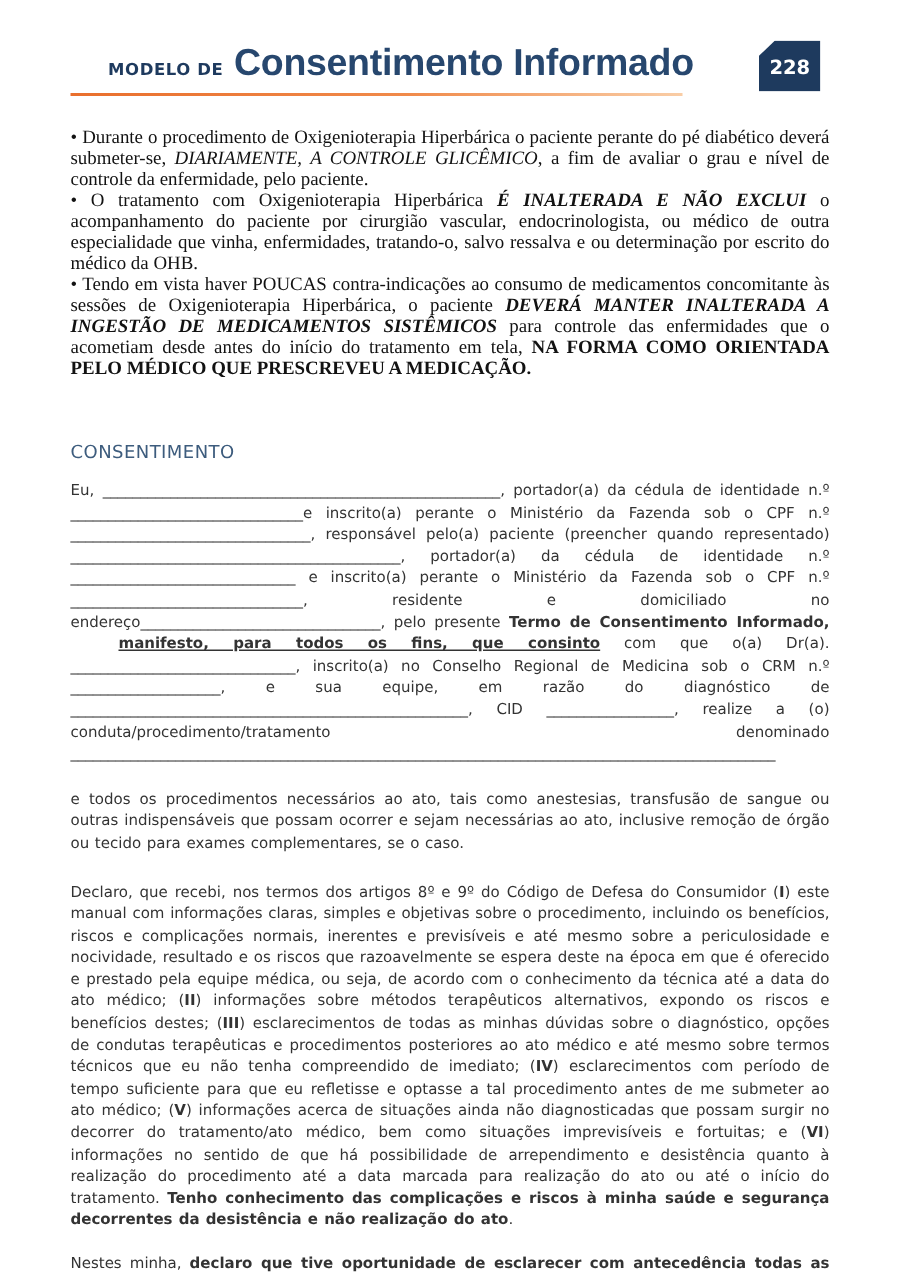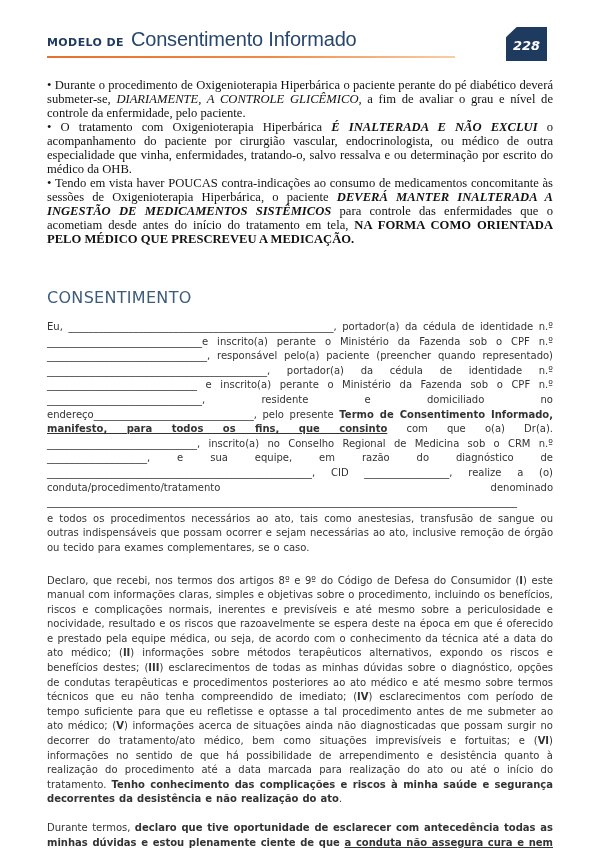--- a/index.html
+++ b/index.html
@@ -10,47 +10,47 @@
     --serif-ink:#121212;
     --sans-ink:#333333;
   }
   *{margin:0;padding:0;box-sizing:border-box;}
   html,body{background:#ffffff;}
   body{width:600px;height:848px;overflow:hidden;font-family:"Liberation Sans",sans-serif;}
   .page{width:600px;height:848px;padding:28px 47px 0 47px;position:relative;background:#fff;}
 
   
   .hdr{position:relative;margin-bottom:20px;}
-  .title-row{display:flex;align-items:baseline;gap:7px;}
+  .title-row{display:flex;align-items:baseline;gap:7px;margin-left:25px;}
   .kicker{font-family:"DejaVu Sans",sans-serif;font-size:11px;font-weight:bold;color:var(--navy);letter-spacing:.4px;}
-  .title{font-family:"Liberation Sans",sans-serif;font-size:20px;font-weight:400;color:var(--title);letter-spacing:-.2px;}
+  .title{font-family:"Liberation Sans",sans-serif;font-size:25px;font-weight:700;color:var(--title);letter-spacing:-.2px;}
   .rule{height:2px;width:408px;margin-top:5px;background:linear-gradient(to right,#e96f2d,#f08a4a 55%,#f9cda6);}
   .page-badge{position:absolute;top:-1px;right:6px;width:41px;height:34px;background:var(--navy);
     clip-path:polygon(26% 0,100% 0,100% 100%,0 100%,0 30%);
     color:#fff;font-family:"DejaVu Sans",sans-serif;font-size:13px;font-weight:bold;
-    display:flex;align-items:center;justify-content:center;padding-top:2px;font-style:italic;}
+    display:flex;align-items:center;justify-content:center;padding-top:2px;}
 
   
   .bullets{color:var(--serif-ink);}
   .bullet{font-family:"Liberation Serif",serif;font-size:12.6px;line-height:14px;text-align:justify;}
 
   
-  .sec-heading{font-family:"DejaVu Sans",sans-serif;font-size:16px;font-weight:400;color:var(--heading);
+  .sec-heading{font-family:"DejaVu Sans",sans-serif;font-size:12px;font-weight:400;color:var(--heading);
     letter-spacing:.3px;margin-top:42px;margin-bottom:13px;}
 
   
   .consent p{font-family:"DejaVu Sans",sans-serif;font-size:10px;line-height:14.6px;color:var(--sans-ink);
     text-align:justify;overflow-wrap:anywhere;word-spacing:.6px;}
-  .consent p+p{margin-top:2px;}
+  .consent p+p{margin-top:16px;}
   .consent p.gap-md{margin-top:18px;}
   .consent p.gap-lg{margin-top:14px;}
 
   .b{font-weight:bold;}
   .i{font-style:italic;font-family:Liberation Serif, serif;}
-  .u{text-decoration:underline;}
+  .u{text-decoration:underline;margin-left:32px;}
 </style>
 </head>
 <body>
 
 <div class="page">
 
   <header class="hdr">
     <div class="title-row">
       <span class="kicker">MODELO DE</span>
       <span class="title">Consentimento Informado</span>
@@ -64,16 +64,16 @@
     <p class="bullet"><span>• O tratamento com Oxigenioterapia Hiperbárica </span><span class="b i">É INALTERADA E NÃO EXCLUI</span><span> o acompanhamento do paciente por cirurgião vascular, endocrinologista, ou médico de outra especialidade que vinha, enfermidades, tratando-o, salvo ressalva e ou determinação por escrito do médico da OHB.</span></p>
     <p class="bullet"><span>• Tendo em vista haver POUCAS contra-indicações ao consumo de medicamentos concomitante às sessões de Oxigenioterapia Hiperbárica, o paciente </span><span class="b i">DEVERÁ MANTER INALTERADA A INGESTÃO DE MEDICAMENTOS SISTÊMICOS</span><span> para controle das enfermidades que o acometiam desde antes do início do tratamento em tela, </span><span class="b">NA FORMA COMO ORIENTADA PELO MÉDICO QUE PRESCREVEU A MEDICAÇÃO.</span></p>
   </section>
 
   <h2 class="sec-heading">CONSENTIMENTO</h2>
 
   <section class="consent">
     <p><span>Eu, _____________________________________________________, portador(a) da cédula de identidade n.º _______________________________e inscrito(a) perante o Ministério da Fazenda sob o CPF n.º ________________________________, responsável pelo(a) paciente (preencher quando representado) ____________________________________________, portador(a) da cédula de identidade n.º ______________________________ e inscrito(a) perante o Ministério da Fazenda sob o CPF n.º _______________________________, residente e domiciliado no endereço________________________________, pelo presente </span><span class="b">Termo de Consentimento Informado, </span><span class="b u">manifesto, para todos os fins, que consinto</span><span> com que o(a) Dr(a). ______________________________, inscrito(a) no Conselho Regional de Medicina sob o CRM n.º ____________________, e sua equipe, em razão do diagnóstico de _____________________________________________________, CID _________________, realize a (o) conduta/procedimento/tratamento denominado ______________________________________________________________________________________________</span></p>
     <p><span>e todos os procedimentos necessários ao ato, tais como anestesias, transfusão de sangue ou outras indispensáveis que possam ocorrer e sejam necessárias ao ato, inclusive remoção de órgão ou tecido para exames complementares, se o caso.</span></p>
     <p class="gap-md"><span>Declaro, que recebi, nos termos dos artigos 8º e 9º do Código de Defesa do Consumidor (</span><span class="b">I</span><span>) este manual com informações claras, simples e objetivas sobre o procedimento, incluindo os benefícios, riscos e complicações normais, inerentes e previsíveis e até mesmo sobre a periculosidade e nocividade, resultado e os riscos que razoavelmente se espera deste na época em que é oferecido e prestado pela equipe médica, ou seja, de acordo com o conhecimento da técnica até a data do ato médico; (</span><span class="b">II</span><span>) informações sobre métodos terapêuticos alternativos, expondo os riscos e benefícios destes; (</span><span class="b">III</span><span>) esclarecimentos de todas as minhas dúvidas sobre o diagnóstico, opções de condutas terapêuticas e procedimentos posteriores ao ato médico e até mesmo sobre termos técnicos que eu não tenha compreendido de imediato; (</span><span class="b">IV</span><span>) esclarecimentos com período de tempo suficiente para que eu refletisse e optasse a tal procedimento antes de me submeter ao ato médico; (</span><span class="b">V</span><span>) informações acerca de situações ainda não diagnosticadas que possam surgir no decorrer do tratamento/ato médico, bem como situações imprevisíveis e fortuitas; e (</span><span class="b">VI</span><span>) informações no sentido de que há possibilidade de arrependimento e desistência quanto à realização do procedimento até a data marcada para realização do ato ou até o início do tratamento. </span><span class="b">Tenho conhecimento das complicações e riscos à minha saúde e segurança decorrentes da desistência e não realização do ato</span><span>.</span></p>
-    <p class="gap-lg"><span>Durante termos, </span><span class="b">declaro que tive oportunidade de esclarecer com antecedência todas as minhas dúvidas e estou plenamente ciente de que </span><span class="b u">a conduta não assegura cura e nem garantia absoluta sobre os resultados</span></p>
+    <p class="gap-lg"><span>Nestes minha, </span><span class="b">declaro que tive oportunidade de esclarecer com antecedência todas as minhas dúvidas e estou plenamente ciente de que </span><span class="b u">a conduta não assegura cura e nem garantia absoluta sobre os resultados</span></p>
   </section>
 
 </div>
 
 </body></html>

